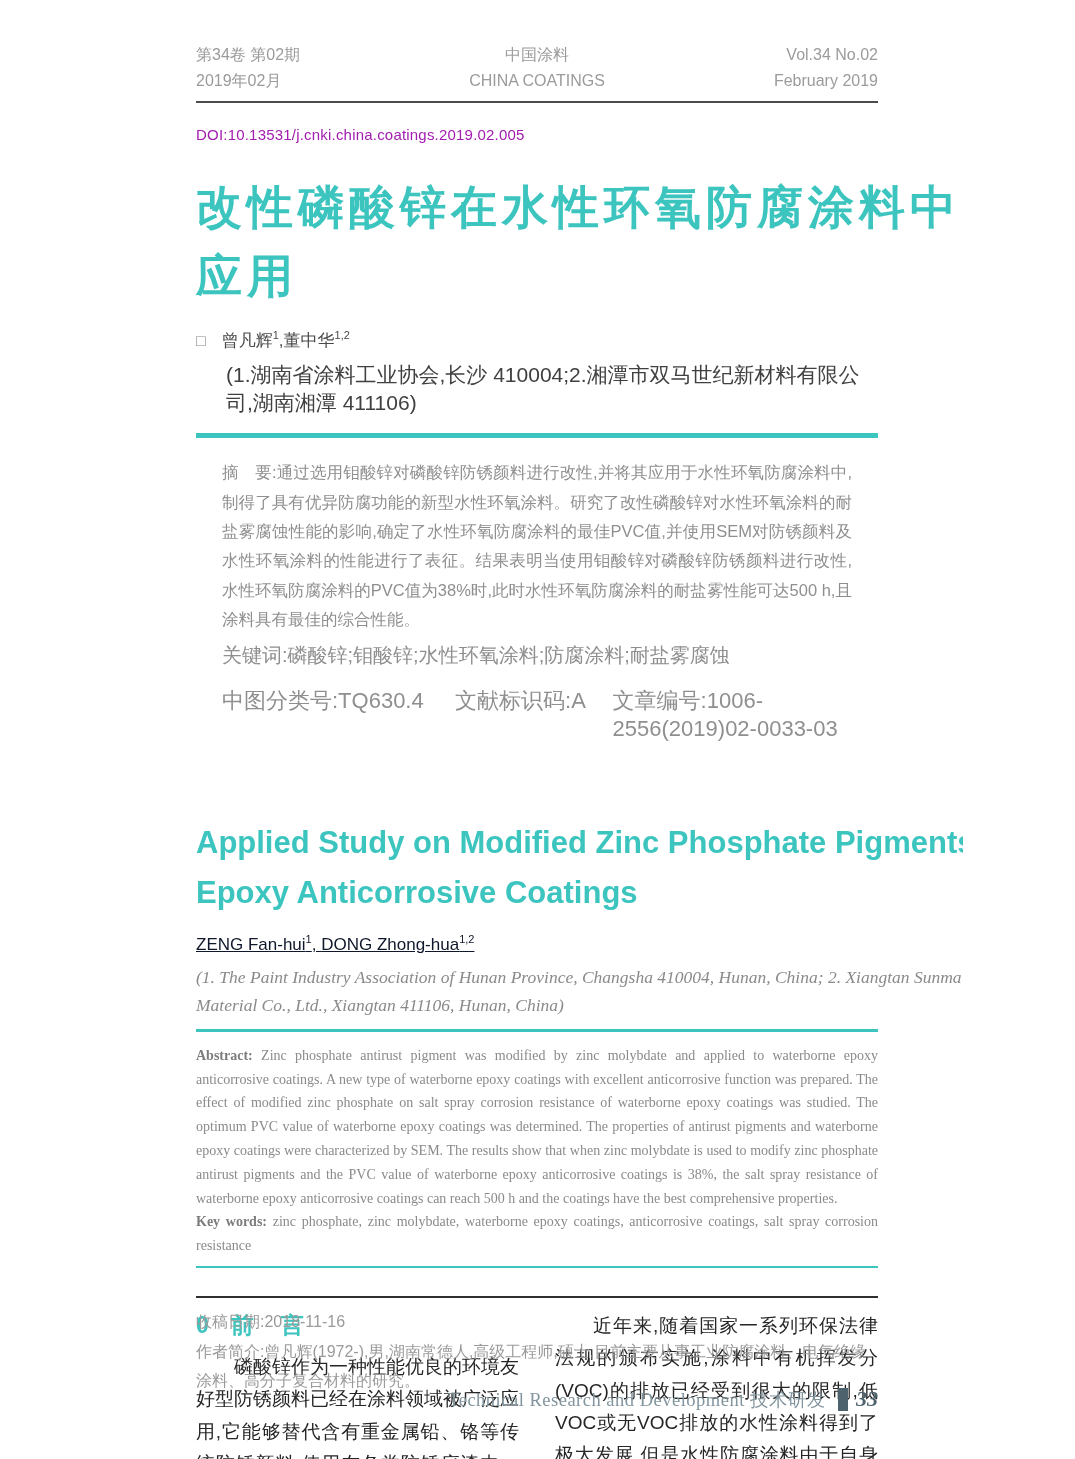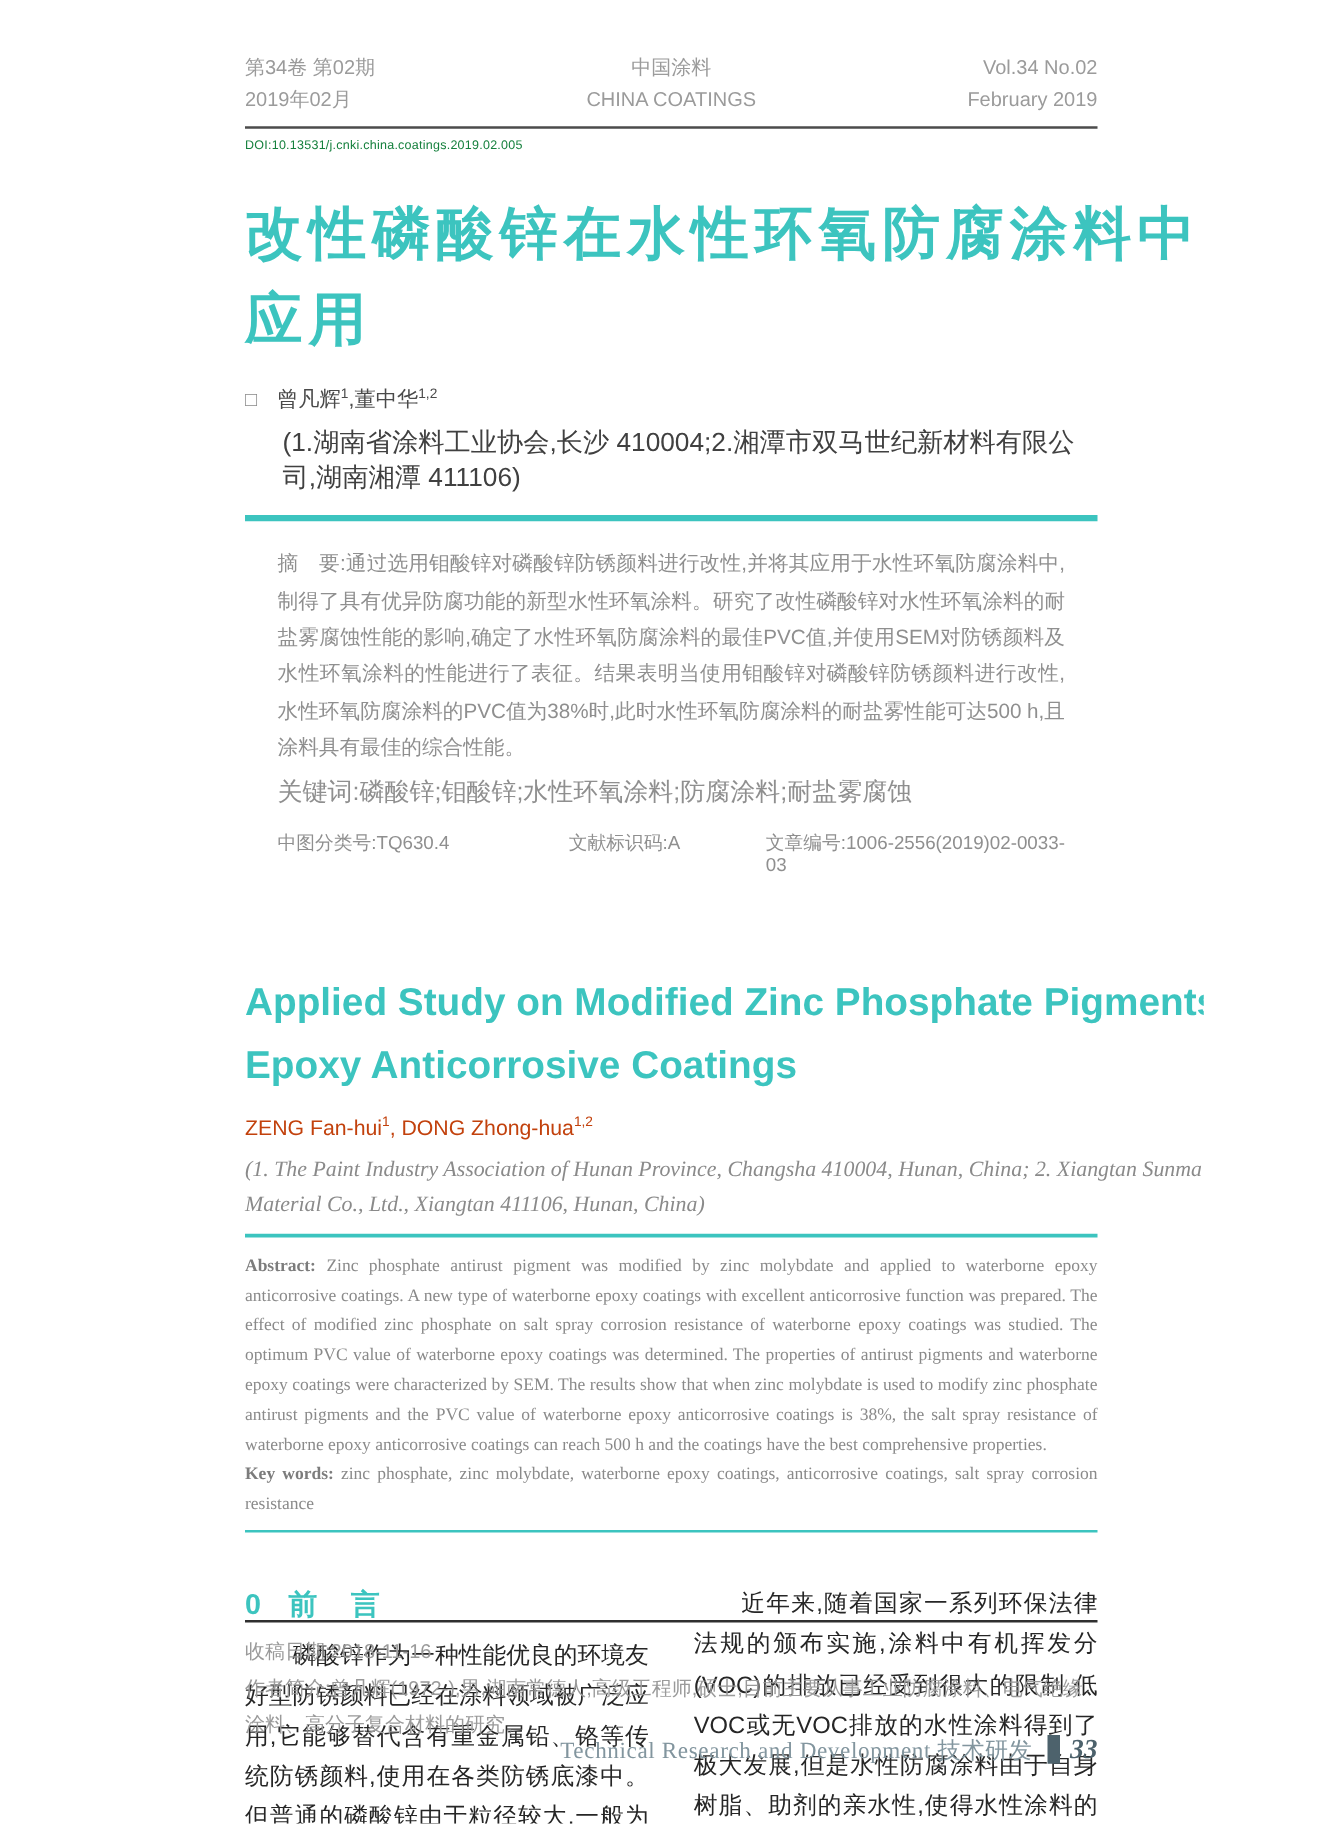--- a/index.html
+++ b/index.html
@@ -7,39 +7,39 @@
     position:relative; width:851px; height:1459px; box-sizing:border-box;
     margin:0 auto; background:#ffffff; overflow:hidden;
     padding:42px 85px 0 84px;
     font-family:"Liberation Sans", sans-serif;
   }
   
   .masthead { display:flex; justify-content:space-between; color:#9b9b9b; font-size:16px; line-height:1.6; }
   .masthead .center { text-align:center; }
   .masthead .right  { text-align:right; }
   .masthead-rule { border:none; border-top:2px solid #4c4c4c; margin:8px 0 0 0; }
-  .doi-line { color:#15803d; font-size:10px; margin-top:8px; letter-spacing:0.2px; }
+  .doi-line { color:#a21caf; font-size:15px; margin-top:23px; letter-spacing:0.2px; }
 
   
   .title-cn { color:var(--accent); font-weight:bold; font-size:46px; line-height:1.5; letter-spacing:5px; margin-top:30px; width:860px; }
   .authors-cn { margin-top:18px; color:#4a4a4a; font-size:17px; }
   .author-marker { color:#8a8a8a; margin-right:16px; font-size:16px; }
   .affil-cn { margin-top:9px; margin-left:30px; color:#404040; font-size:21px; }
   .rule-accent-thick { height:5px; background:var(--accent); margin-top:16px; border:none; }
 
   
   .abstract-cn { margin:20px 26px 0 26px; color:#8f8f8f; font-size:16.5px; line-height:1.78; text-align:justify; }
   .keywords-cn { margin:4px 26px 0 26px; color:#8f8f8f; font-size:20px; line-height:1.78; }
-  .clc-row { display:flex; margin:12px 26px 0 26px; color:#8f8f8f; font-size:15px; }
+  .clc-row { display:flex; margin:12px 26px 0 26px; color:#8f8f8f; font-size:22px; }
   .clc-row .clc  { flex:0 0 37%; }
   .clc-row .doc  { flex:0 0 25%; }
 
   
   .title-en { color:var(--accent); font-weight:bold; font-size:31px; line-height:1.6; margin-top:76px; width:820px; }
-  .authors-en { margin-top:16px; color:#c2410c; font-size:17px; }
+  .authors-en { margin-top:16px; color:#0f172a; font-size:17px;text-decoration:underline; }
   .affil-en { margin-top:8px; color:#8a8a8a; font-style:italic; font-family:"Liberation Serif", serif; font-size:17.5px; line-height:1.6; width:880px; }
   .rule-accent-mid { height:3px; background:var(--accent); margin-top:10px; border:none; }
   .abstract-en, .keywords-en { color:#8a8a8a; font-family:"Liberation Serif", serif; font-size:14px; line-height:1.7; text-align:justify; }
   .abstract-en { margin-top:12px; }
   .abstract-en .label-b, .keywords-en .label-b { font-weight:bold; color:#7c7c7c; }
   .rule-accent-thin { height:2px; background:var(--accent); margin-top:8px; border:none; }
 
   
   .columns { display:flex; gap:36px; margin-top:42px; }
   .col { flex:1; min-width:0; }

